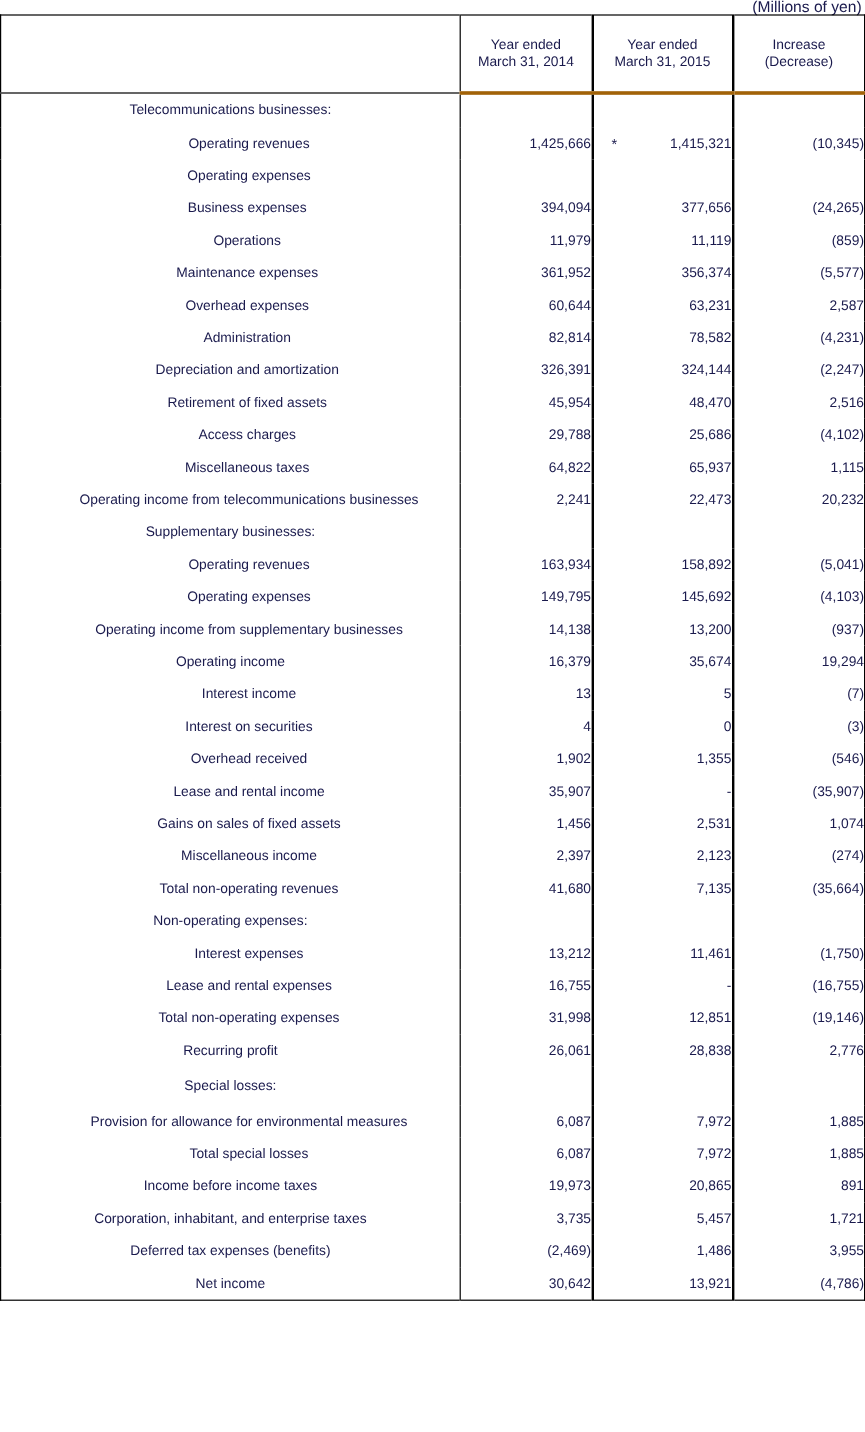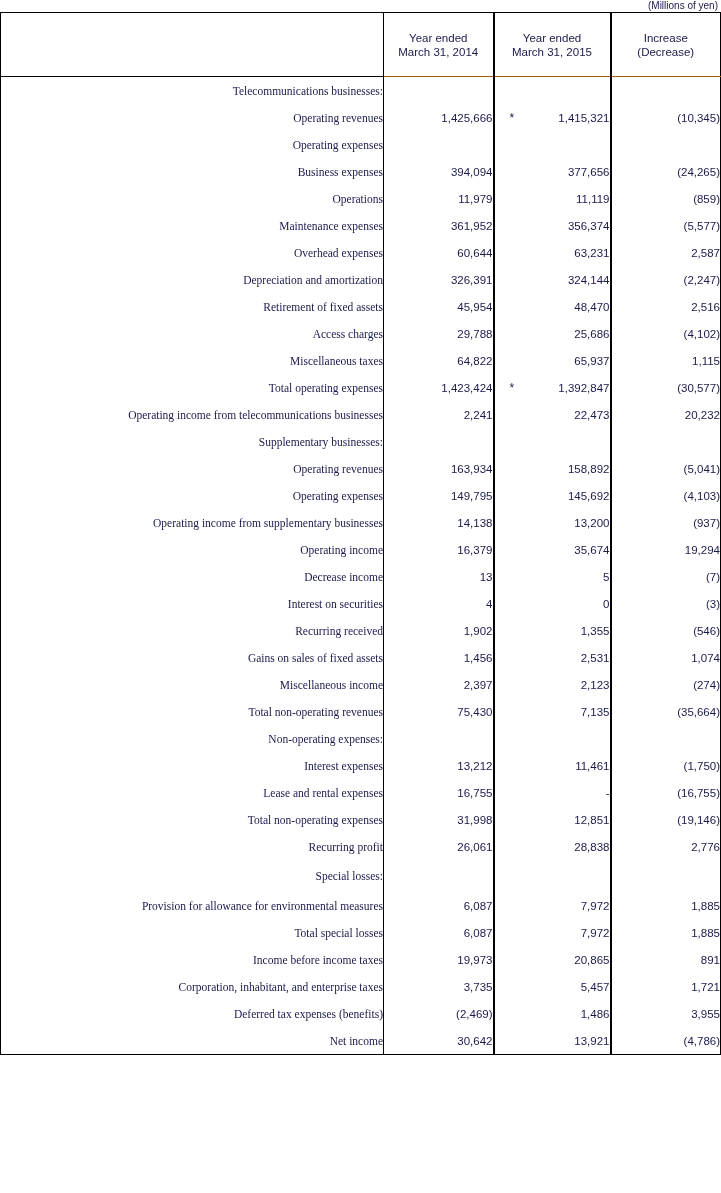--- a/index.html
+++ b/index.html
@@ -7,21 +7,21 @@
     width:721px;height:1193px;
     font-family:"Liberation Sans","DejaVu Sans",sans-serif;
     color:#1a1a3a;
     -webkit-font-smoothing:none;
   }
   #page{position:relative;width:721px;height:1193px;overflow:hidden;}
 
   
   .units{
     position:absolute;top:-1px;left:0;width:719px;
-    text-align:right;font-size:10px;line-height:13px;
+    text-align:right;font-size:13px;line-height:13px;
     color:#1a1a4d;padding-right:1px;box-sizing:border-box;
   }
 
   
   table.fin{
     position:absolute;top:12px;left:0px;
     width:720px;
     border-collapse:collapse;
     table-layout:fixed;
     font-size:11.5px;
@@ -39,43 +39,42 @@
   col.c-inc{width:110px;}
 
   
   .fin{border-top:1px solid #000;border-bottom:1px solid #000;
        border-left:1px solid #000;border-right:1px solid #000;}
 
   
   tr.hdr td{
     height:63px;
     text-align:center;
-    border-bottom:1px solid #a16207;
+    border-bottom:3px solid #a16207;
     font-size:11.5px;line-height:14px;
     padding:0 2px;
   }
   tr.hdr td.blank{border-bottom:1px solid #000;}
 
   
   td.col-label{border-right:1px solid #000;}
   td.col-y14{border-right:2px solid #000;}
   td.col-y15{border-right:2px solid #000;}
   td.col-inc{}
 
   
 
   
   tr.row td{height:27px;}
   tr.row.gaptop td{height:32px;}
 
   td.lbl{
-    text-align:right;
+    text-align:center;
     padding-left:3px;
     white-space:nowrap;
-    font-family:Liberation Serif, serif;
   }
   td.lbl.ind1{padding-left:31px;margin-left:28px;}
   td.lbl.ind2{padding-left:28px;}
 
   td.num{
     text-align:right;
     padding-right:9px;
     white-space:nowrap;
     position:relative;
   }
@@ -153,20 +152,26 @@
           <td class="num col-y15"><span>356,374</span></td>
           <td class="num col-inc">(5,577)</td>
         </tr>
         <tr class="row">
           <td class="lbl col-label ind2">Overhead expenses</td>
           <td class="num col-y14">60,644</td>
           <td class="num col-y15"><span>63,231</span></td>
           <td class="num col-inc">2,587</td>
         </tr>
         <tr class="row">
+          <td class="lbl col-label ind2">Administration</td>
+          <td class="num col-y14">82,814</td>
+          <td class="num col-y15"><span>78,582</span></td>
+          <td class="num col-inc">(4,231)</td>
+        </tr>
+        <tr class="row">
           <td class="lbl col-label ind2">Depreciation and amortization</td>
           <td class="num col-y14">326,391</td>
           <td class="num col-y15"><span>324,144</span></td>
           <td class="num col-inc">(2,247)</td>
         </tr>
         <tr class="row">
           <td class="lbl col-label ind2">Retirement of fixed assets</td>
           <td class="num col-y14">45,954</td>
           <td class="num col-y15"><span>48,470</span></td>
           <td class="num col-inc">2,516</td>
@@ -177,26 +182,20 @@
           <td class="num col-y15"><span>25,686</span></td>
           <td class="num col-inc">(4,102)</td>
         </tr>
         <tr class="row">
           <td class="lbl col-label ind2">Miscellaneous taxes</td>
           <td class="num col-y14">64,822</td>
           <td class="num col-y15"><span>65,937</span></td>
           <td class="num col-inc">1,115</td>
         </tr>
         <tr class="row">
-          <td class="lbl col-label ind2">Total operating expenses</td>
-          <td class="num col-y14">1,423,424</td>
-          <td class="num col-y15"><span class="ast">*</span><span>1,392,847</span></td>
-          <td class="num col-inc">(30,577)</td>
-        </tr>
-        <tr class="row">
           <td class="lbl col-label ind1">Operating income from telecommunications businesses</td>
           <td class="num col-y14">2,241</td>
           <td class="num col-y15"><span>22,473</span></td>
           <td class="num col-inc">20,232</td>
         </tr>
         <tr class="row">
           <td class="lbl col-label">Supplementary businesses:</td>
           <td class="num col-y14"></td>
           <td class="num col-y15"><span></span></td>
           <td class="num col-inc"></td>
@@ -219,52 +218,58 @@
           <td class="num col-y15"><span>13,200</span></td>
           <td class="num col-inc">(937)</td>
         </tr>
         <tr class="row">
           <td class="lbl col-label">Operating income</td>
           <td class="num col-y14">16,379</td>
           <td class="num col-y15"><span>35,674</span></td>
           <td class="num col-inc">19,294</td>
         </tr>
         <tr class="row">
-          <td class="lbl col-label ind1">Decrease income</td>
+          <td class="lbl col-label ind1">Interest income</td>
           <td class="num col-y14">13</td>
           <td class="num col-y15"><span>5</span></td>
           <td class="num col-inc">(7)</td>
         </tr>
         <tr class="row">
           <td class="lbl col-label ind1">Interest on securities</td>
           <td class="num col-y14">4</td>
           <td class="num col-y15"><span>0</span></td>
           <td class="num col-inc">(3)</td>
         </tr>
         <tr class="row">
-          <td class="lbl col-label ind1">Recurring received</td>
+          <td class="lbl col-label ind1">Overhead received</td>
           <td class="num col-y14">1,902</td>
           <td class="num col-y15"><span>1,355</span></td>
           <td class="num col-inc">(546)</td>
+        </tr>
+        <tr class="row">
+          <td class="lbl col-label ind1">Lease and rental income</td>
+          <td class="num col-y14">35,907</td>
+          <td class="num col-y15"><span>-</span></td>
+          <td class="num col-inc">(35,907)</td>
         </tr>
         <tr class="row">
           <td class="lbl col-label ind1">Gains on sales of fixed assets</td>
           <td class="num col-y14">1,456</td>
           <td class="num col-y15"><span>2,531</span></td>
           <td class="num col-inc">1,074</td>
         </tr>
         <tr class="row">
           <td class="lbl col-label ind1">Miscellaneous income</td>
           <td class="num col-y14">2,397</td>
           <td class="num col-y15"><span>2,123</span></td>
           <td class="num col-inc">(274)</td>
         </tr>
         <tr class="row">
           <td class="lbl col-label ind1">Total non-operating revenues</td>
-          <td class="num col-y14">75,430</td>
+          <td class="num col-y14">41,680</td>
           <td class="num col-y15"><span>7,135</span></td>
           <td class="num col-inc">(35,664)</td>
         </tr>
         <tr class="row">
           <td class="lbl col-label">Non-operating expenses:</td>
           <td class="num col-y14"></td>
           <td class="num col-y15"><span></span></td>
           <td class="num col-inc"></td>
         </tr>
         <tr class="row">

